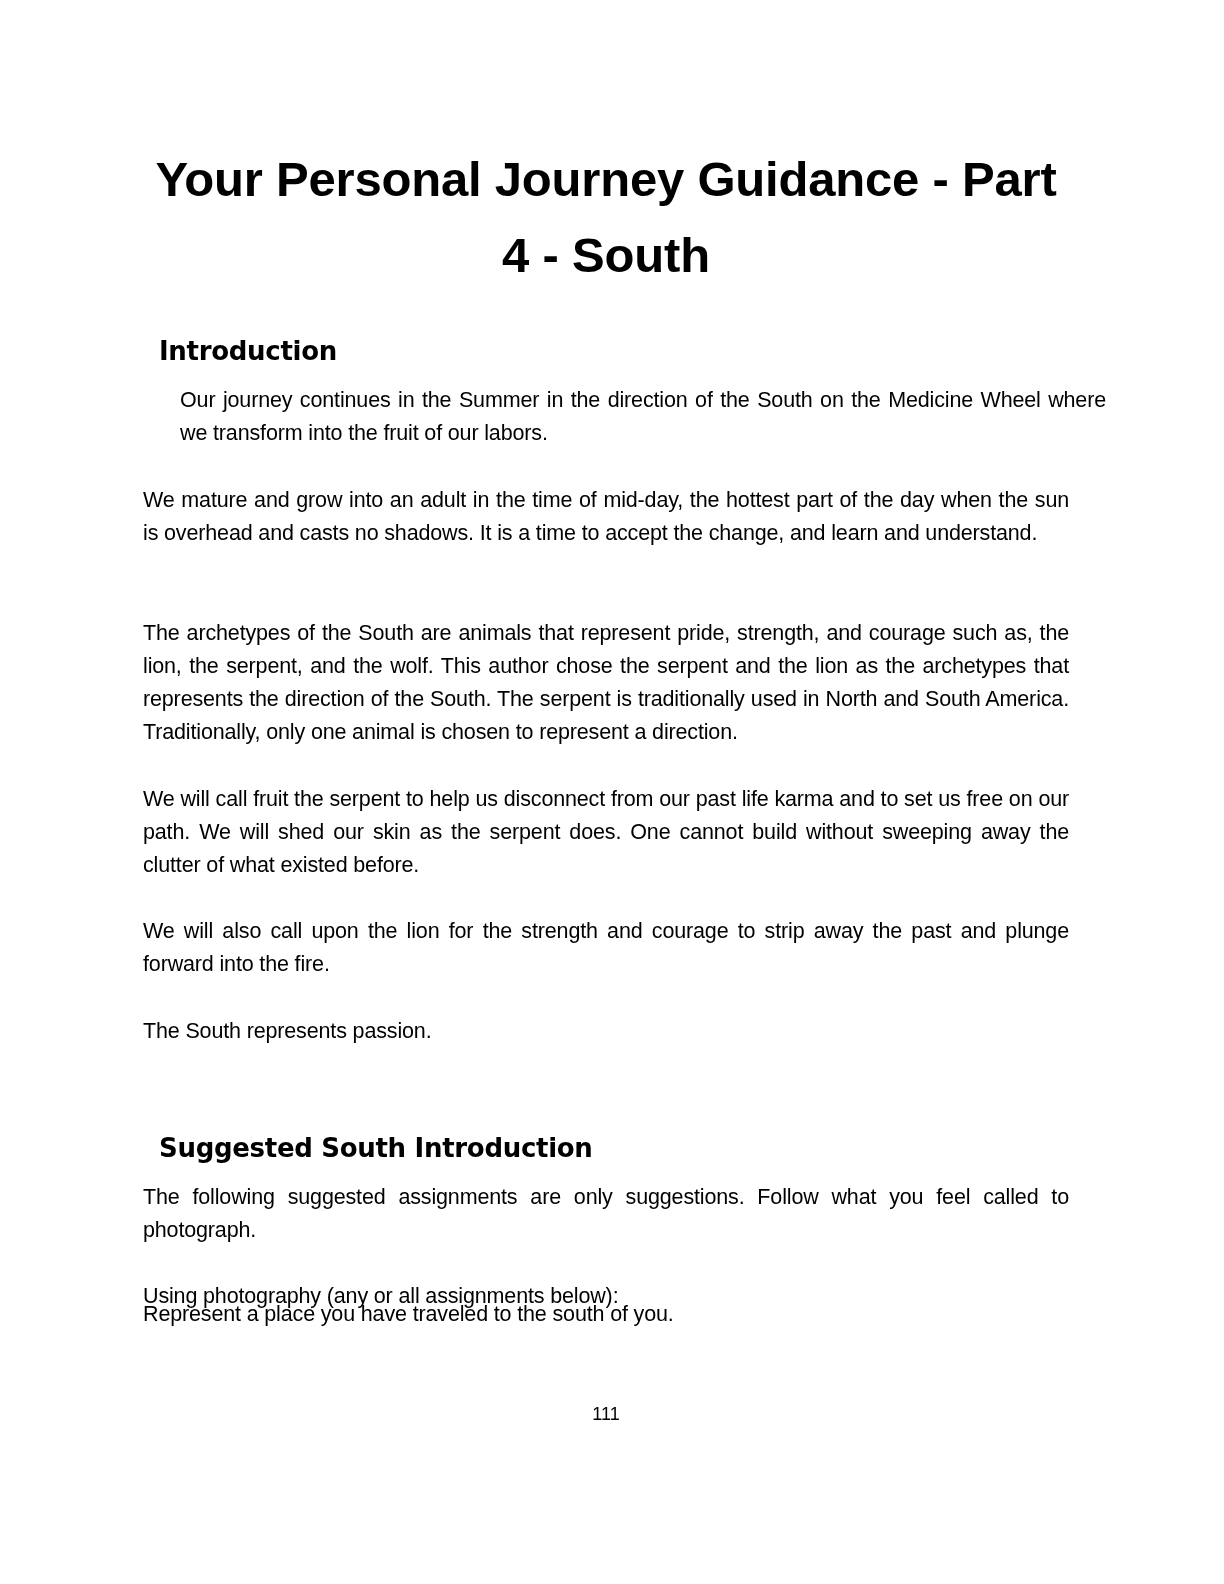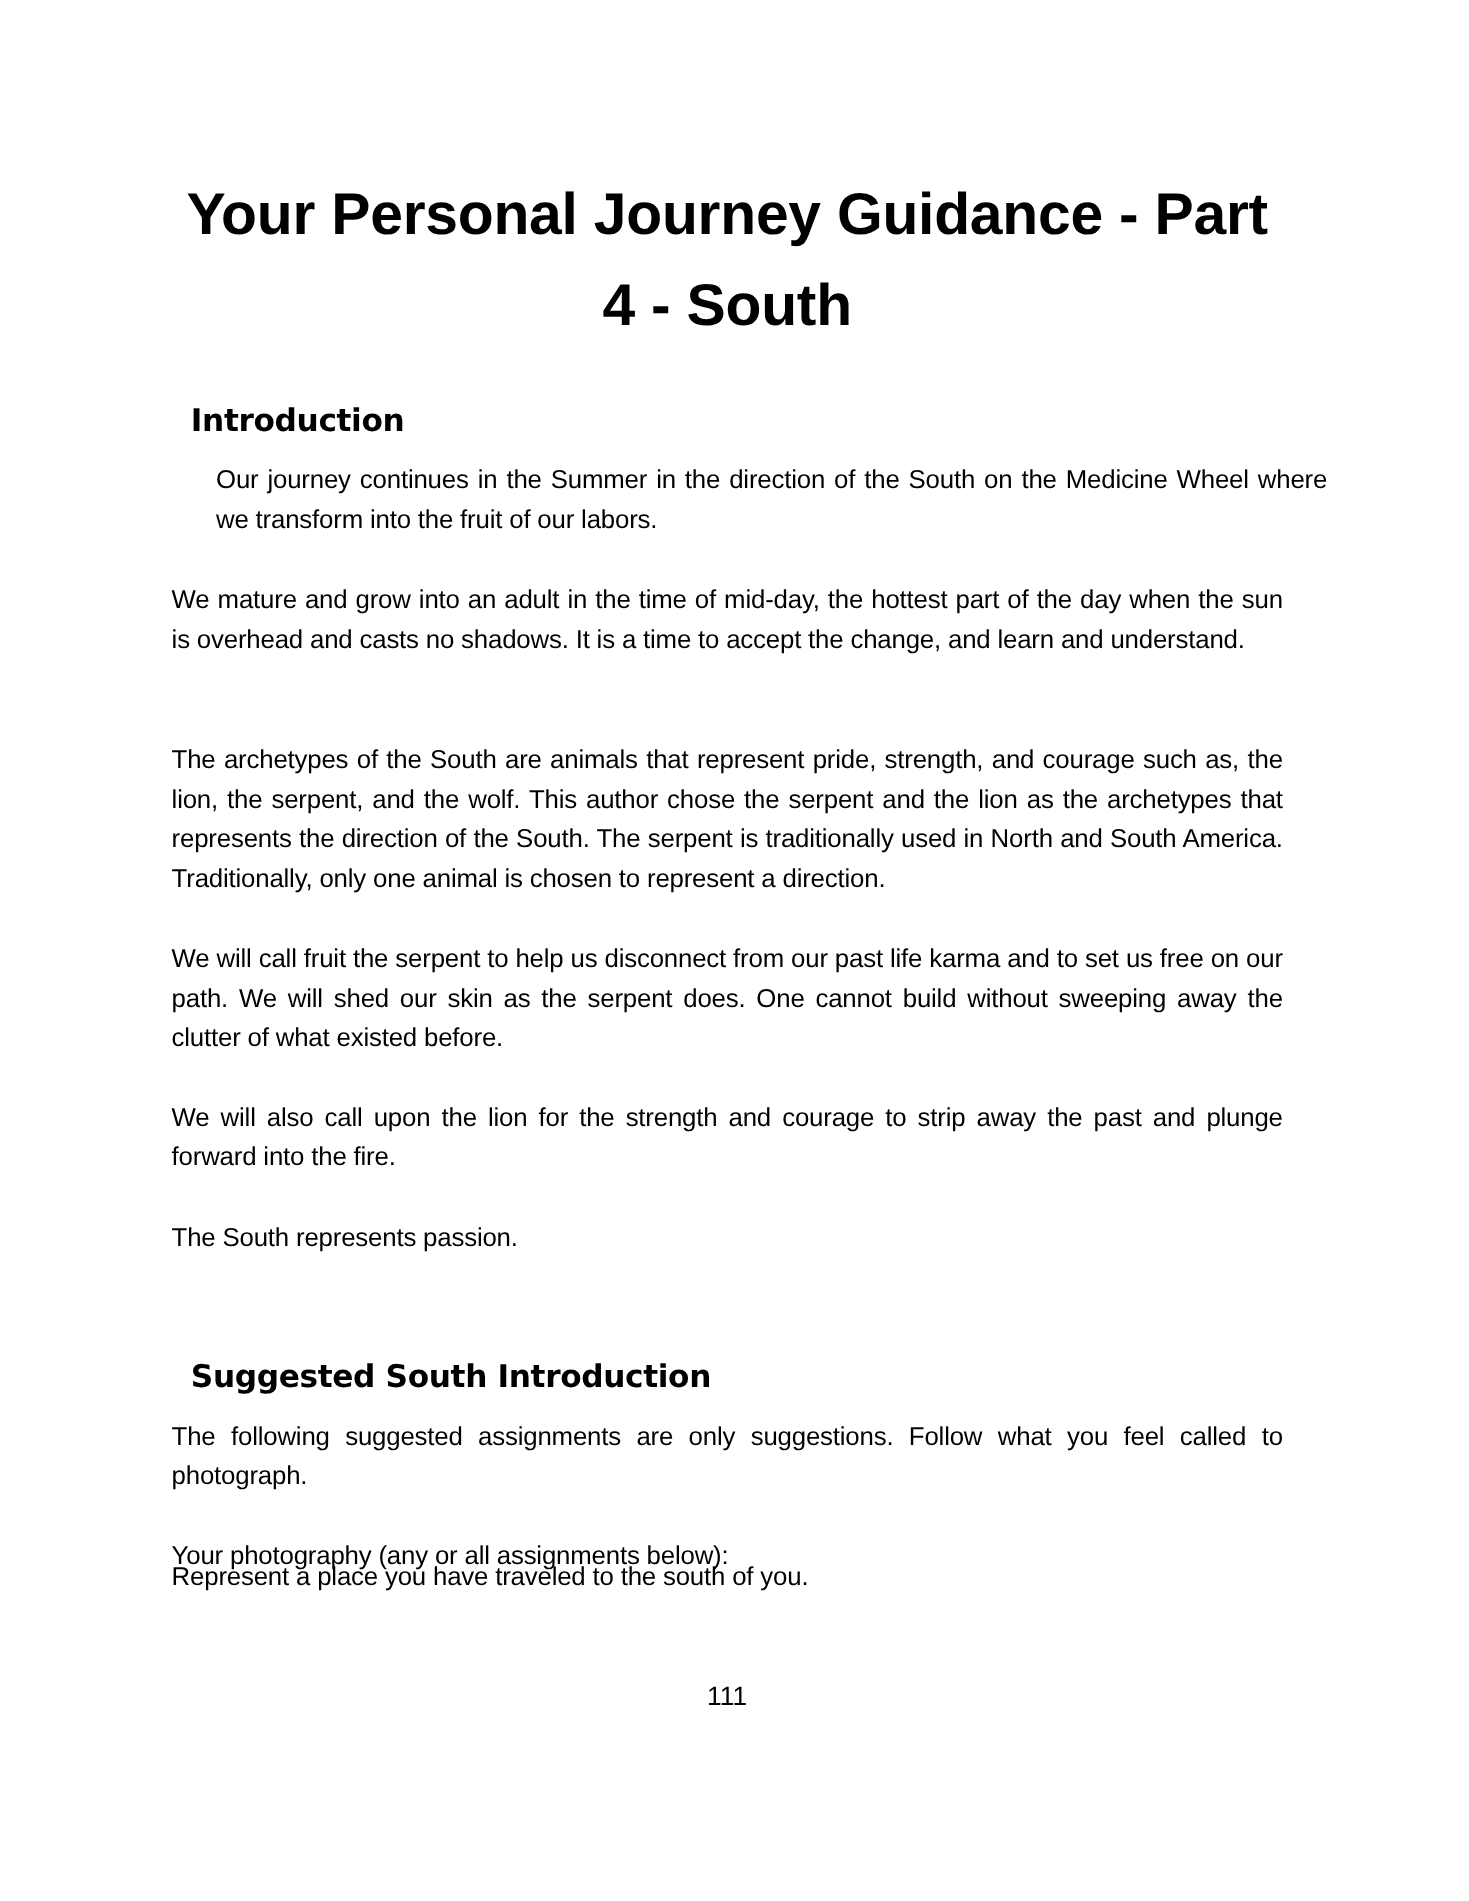--- a/index.html
+++ b/index.html
@@ -58,21 +58,21 @@
     .para.last-line-only {
       text-align: left;
     }
     .page-number {
       position: absolute;
       left: 0;
       width: 926px;
       top: 1403px;
       text-align: center;
       font-family: "Liberation Sans", sans-serif;
-      font-size: 22px;
+      font-size: 18px;
       line-height: 22px;
       margin: 0;
     }
   </style>
 </head>
 <body>
 
 <div class="page">
 
   <h1 class="title">Your Personal Journey Guidance - Part 4 - South</h1>
@@ -88,19 +88,19 @@
   <p class="para" style="top:783px;">We will call fruit the serpent to help us disconnect from our past life karma and to set us free on our path. We will shed our skin as the serpent does. One cannot build without sweeping away the clutter of what existed before.</p>
 
   <p class="para" style="top:915px;">We will also call upon the lion for the strength and courage to strip away the past and plunge forward into the fire.</p>
 
   <p class="para last-line-only" style="top:1015px;">The South represents passion.</p>
 
   <h2 class="heading" style="top:1116px;">Suggested South Introduction</h2>
 
   <p class="para" style="top:1181px;">The following suggested assignments are only suggestions. Follow what you feel called to photograph.</p>
 
-  <p class="para last-line-only" style="top:1280px;">Your photography (any or all assignments below):</p>
+  <p class="para last-line-only" style="top:1280px;">Using photography (any or all assignments below):</p>
 
   <p class="para last-line-only" style="top:1298px;">Represent a place you have traveled to the south of you.</p>
 
   <p class="page-number">111</p>
 
 </div>
 
 </body></html>

